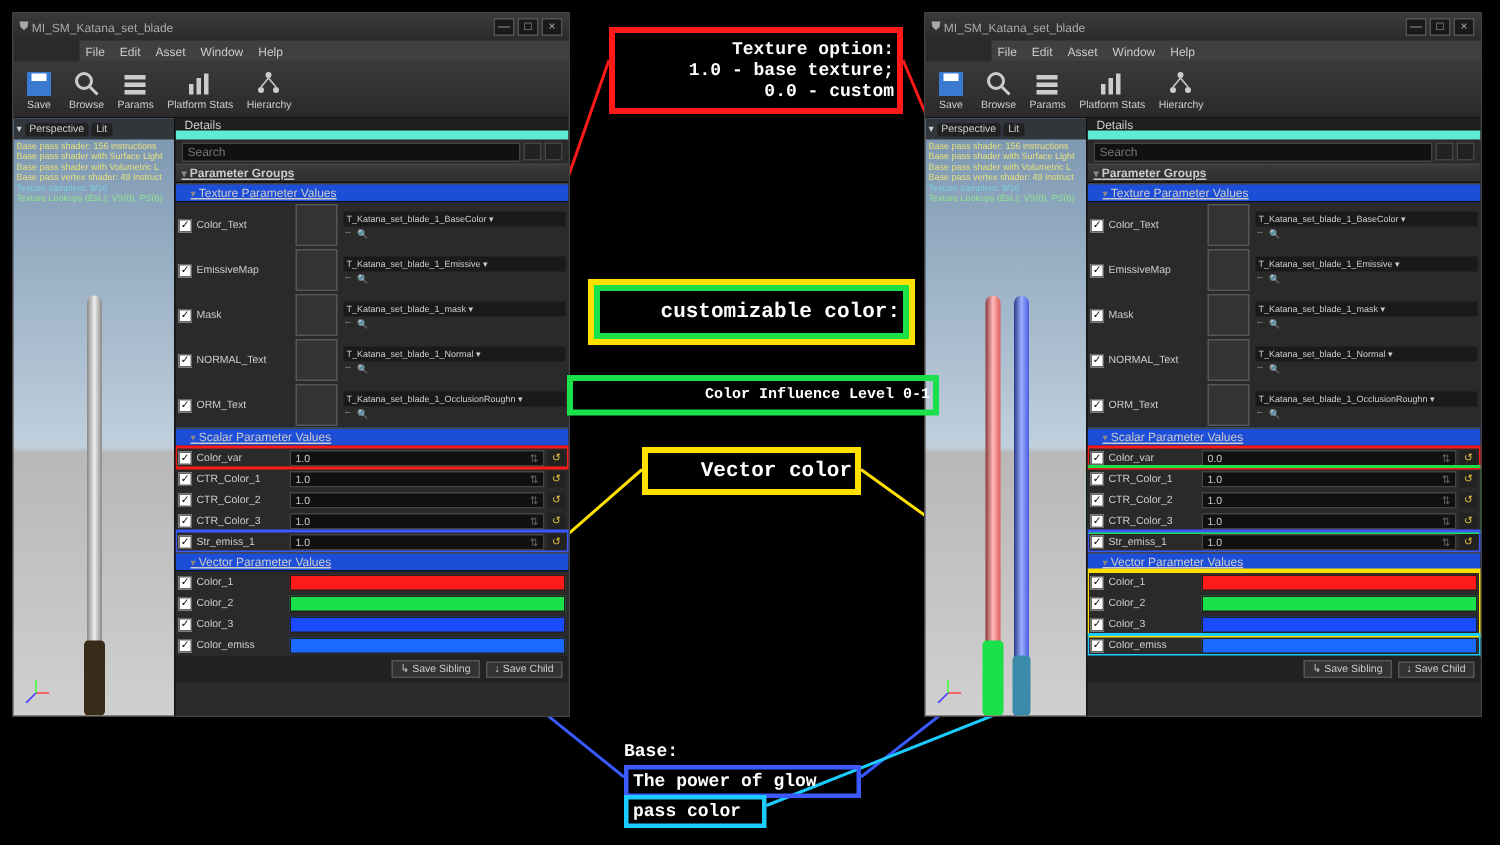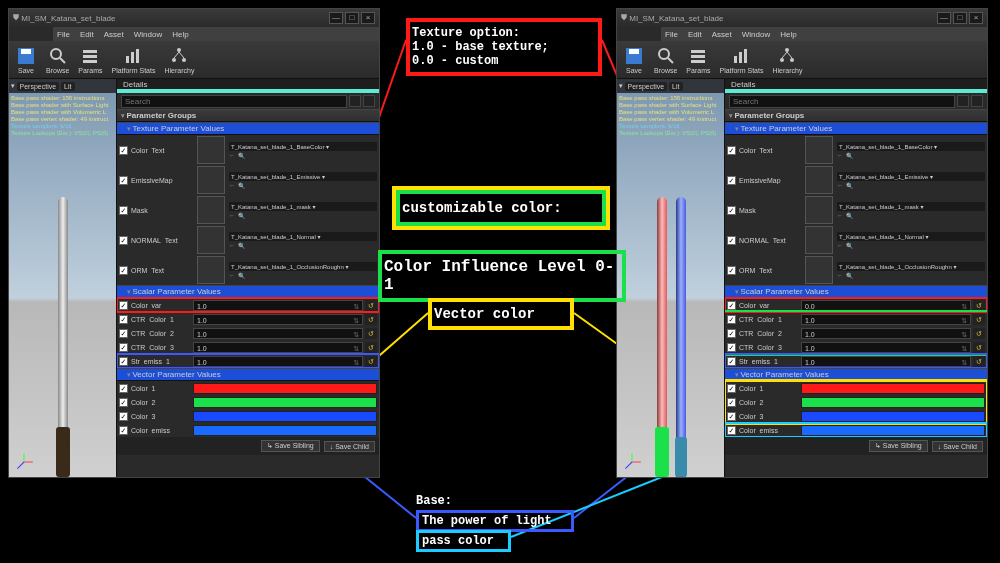--- a/index.html
+++ b/index.html
@@ -24,25 +24,25 @@
   .blade { position:absolute; bottom:0; left:50%; transform:translateX(-50%); }
   .blade.gray { width:10px; height:280px; background: linear-gradient(90deg,#888,#eee,#888); border-radius:5px 5px 0 0; }
   .handle { position:absolute; bottom:0; left:50%; transform:translateX(-50%); width:14px; height:50px; background:#3a2a1a; border-radius:3px;}
   .blade.red { width:10px; height:280px; left:42%; background: linear-gradient(90deg,#8a3a3a,#ffbaba,#e05a5a); border-radius:5px 5px 0 0;}
   .blade.blue { width:10px; height:280px; left:60%; background: linear-gradient(90deg,#2a3a8a,#9ab0ff,#4a5ae0); border-radius:5px 5px 0 0;}
   .handle.green { width:14px; height:50px; left:42%; background:#1ae04a; }
   .handle.cyan { width:12px; height:40px; left:60%; background:#3a8aaa; }
   .vp-nav { position:absolute; bottom:4px; left:4px; width:22px; height:22px; }
   .vp-nav svg { width:100%; height:100%; }
   .panel { flex:1; background:#2a2a2a; display:flex; flex-direction:column; font-size:8px; color:#ccc; overflow:hidden;}
-  .panel-tab { height:14px; background:#1e1e1e; padding:1px 6px; font-size:8px; color:#ccc; border-bottom:4px solid #5eead4; display:flex; align-items:center;}
+  .panel-tab { height:14px; background:#1e1e1e; padding:1px 6px; font-size:8px; color:#ccc; border-bottom:6px solid #5eead4; display:flex; align-items:center;}
   .search { height:16px; padding:1px 4px; display:flex; align-items:center; }
   .search input { flex:1; height:13px; background:#111; border:1px solid #444; color:#888; font-size:8px; padding:0 3px; }
   .search .ico { width:12px; height:12px; margin-left:2px; background:#222; border:1px solid #444;}
-  .sect-hdr { background: linear-gradient(#3a3a3a,#2f2f2f); padding:1px 4px; font-size:8px; font-weight:bold; border-top:1px solid #444; border-bottom:1px solid #111; }
+  .sect-hdr { background: linear-gradient(#3a3a3a,#2f2f2f); padding:1px 4px; font-size:8px; font-weight:bold; border-top:1px solid #444; border-bottom:1px solid #111;text-decoration:underline; }
   .sect-hdr.sub { background:#1d4ed8; font-weight:normal; padding-left:10px; }
   .sect-hdr::before { content:"▾ "; font-size:7px; color:#888; }
   .row { display:flex; align-items:center; padding:1px 2px; min-height:14px; }
   .row .cb { width:9px; height:9px; background:#fff; border:1px solid #666; margin-right:3px; font-size:7px; line-height:7px; text-align:center; color:#000;}
   .row .lbl { width:62px; font-size:7px; overflow:hidden; text-overflow:ellipsis; white-space:nowrap;}
   .texrow .thumb { width:28px; height:28px; margin:0 4px; border:1px solid #555; background:#333; position:relative; overflow:hidden;}
   .texrow .info { flex:1; font-size:6px; display:flex; flex-direction:column; gap:1px;}
   .texrow .info .name { background:#1a1a1a; padding:1px 2px; white-space:nowrap; overflow:hidden; text-overflow:ellipsis;}
   .texrow .info .icons { display:flex; gap:3px; color:#999; }
   .scalarrow { height:13px; }
@@ -58,24 +58,24 @@
   .th-mask { background: linear-gradient(90deg, red 0% 16%, #00f 16% 33%, red 33% 49%, #0f0 49% 55%, #00f 55% 80%, red 80% 100%); }
   .th-norm { background: linear-gradient(90deg,#8080ff 0% 30%,#a0a0ff 30% 60%,#7070ee 60% 100%); }
   .th-orm { background: linear-gradient(90deg,#f0f 0% 20%,#80f 20% 40%,#f0f 40% 60%,#60f 60% 80%,#f0f 80% 100%); }
   
   .hl-red    { outline:2px solid #ff1a1a; outline-offset:-1px; }
   .hl-blue   { outline:2px solid #3a5aff; outline-offset:-1px; }
   .hl-yellow { outline:3px solid #ffe000; outline-offset:-1px; }
   .hl-cyan   { outline:2px solid #1accff; outline-offset:-1px; }
   .hl-green-grp { outline:2px solid #1ae04a; outline-offset:0; }
   
-  .anno { position:absolute; font-family: "Courier New", monospace; font-weight:bold; color:#fff; text-align:left; }
+  .anno { position:absolute; font-family: "Courier New", monospace; font-weight:bold; color:#fff; text-align:right; }
   .a-red { top:18px; left:406px; width:196px; border:4px solid #ff1a1a; font-size:12px; padding:4px 2px; line-height:14px;}
   .a-green1 { top:190px; left:396px; width:210px; border:4px solid #1ae04a; outline:4px solid #ffe000; font-size:14px; padding:6px 2px;}
-  .a-green2 { top:250px; left:378px; width:248px; border:4px solid #1ae04a; font-size:16px; padding:4px 2px;}
+  .a-green2 { top:250px; left:378px; width:248px; border:4px solid #1ae04a; font-size:10px; padding:4px 2px;}
   .a-yellow { top:298px; left:428px; width:146px; border:4px solid #ffe000; font-size:14px; padding:4px 2px;}
   .a-glow-lbl { top:494px; left:416px; font-size:12px; text-align:left;}
   .a-blue1 { top:510px; left:416px; width:158px; border:3px solid #3a5aff; font-size:12px; padding:1px 3px; text-align:left;}
   .a-cyan1 { top:530px; left:416px; width:95px; border:3px solid #1accff; font-size:12px; padding:1px 3px; text-align:left;}
   svg.lines { position:absolute; top:0; left:0; width:1000px; height:563px; pointer-events:none; }
 </style>
 </head>
 <body>
 
 <svg class="lines">
@@ -572,14 +572,14 @@
   </div>
 </div>
 
 <div class="anno a-red" style="white-space:pre-line;">Texture option:
 1.0 - base texture;
 0.0 - custom</div>
 <div class="anno a-green1">customizable color:</div>
 <div class="anno a-green2">Color Influence Level 0-1</div>
 <div class="anno a-yellow">Vector color</div>
 <div class="anno a-glow-lbl">Base:</div>
-<div class="anno a-blue1">The power of light</div>
+<div class="anno a-blue1">The power of glow</div>
 <div class="anno a-cyan1">pass color</div>
 
 </body></html>

